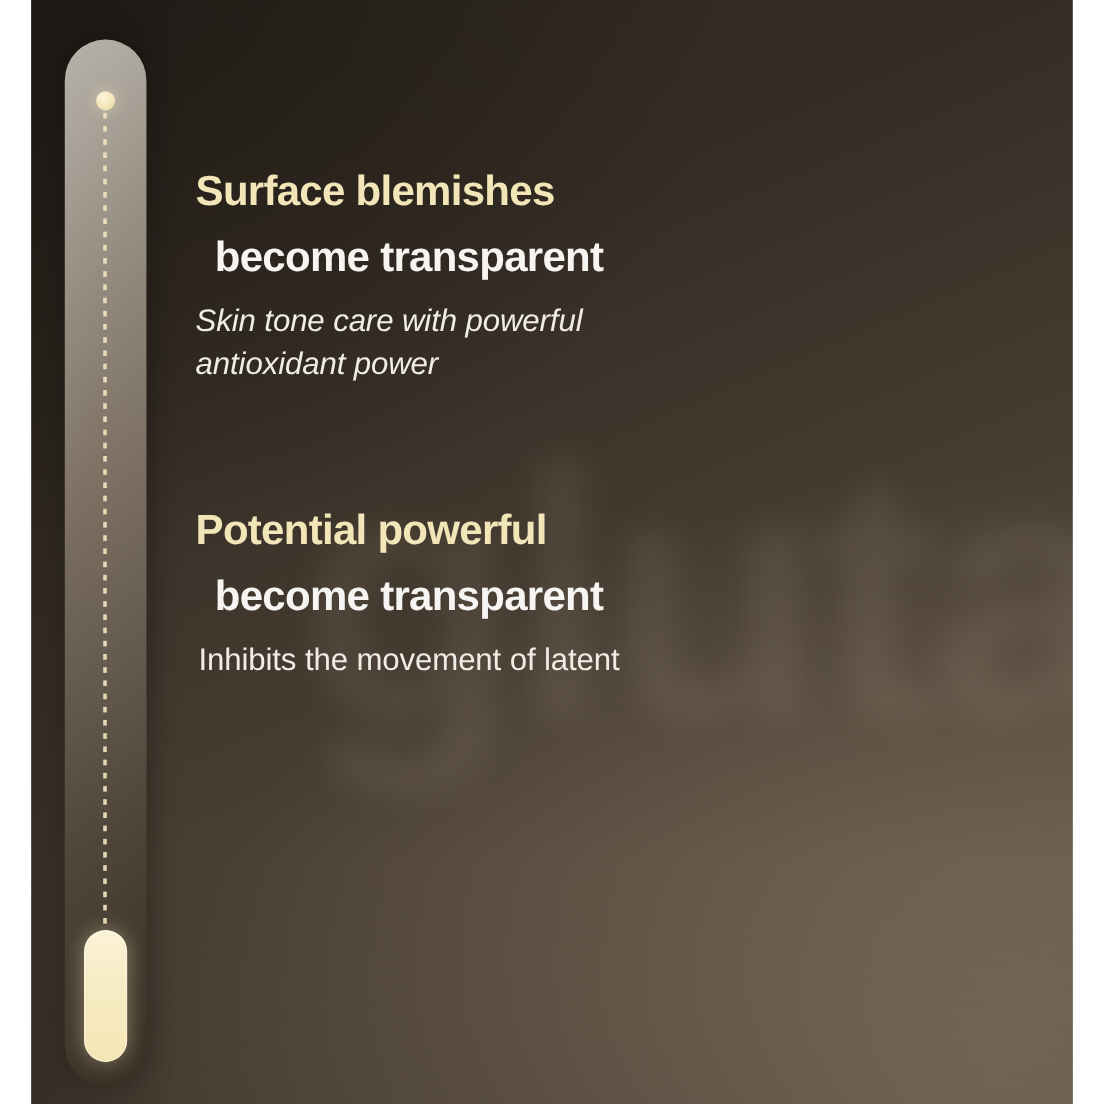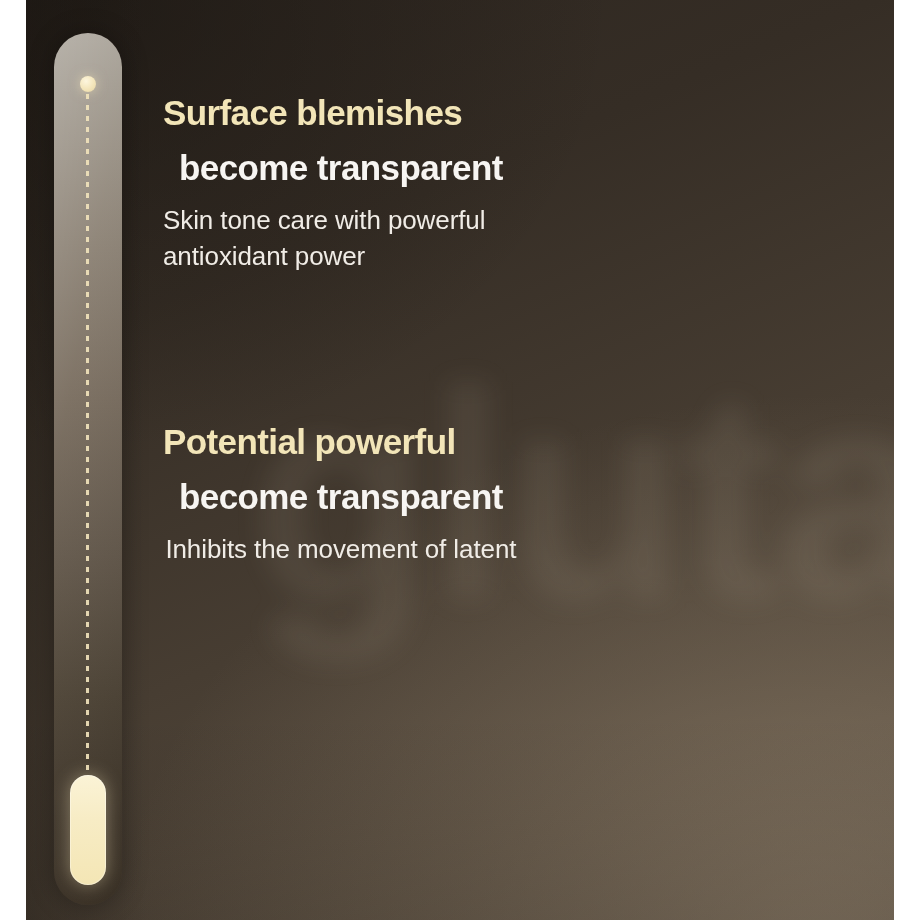--- a/index.html
+++ b/index.html
@@ -165,23 +165,23 @@
     <div id="vignette"></div>
 
     <div id="track">
       <div id="track-sheen"></div>
       <div id="dotted"></div>
       <div id="start-dot"></div>
       <div id="end-pill"></div>
     </div>
 
     <div class="block" style="top:93px;">
-      <p class="head-a" style="color:#f2e5b8;">Surface blemishes</p>
+      <p class="head-a" style="color:#f2e5b8;margin-top:47px;">Surface blemishes</p>
       <p class="head-b" style="color:#f7f5f2;">become transparent</p>
-      <p class="desc" style="color:#f0ece6;">
+      <p class="desc" style="color:#f0ece6;font-style:italic;">
         <span>Skin tone care with powerful</span>
         <span>antioxidant power</span>
       </p>
     </div>
 
     <div class="block" style="top:422px;">
       <p class="head-a" style="color:#f2e5b8;">Potential powerful</p>
       <p class="head-b" style="color:#f7f5f2;">become transparent</p>
       <p class="desc" style="color:#f0ece6;text-align:center;">
         <span>Inhibits the movement of latent</span>

